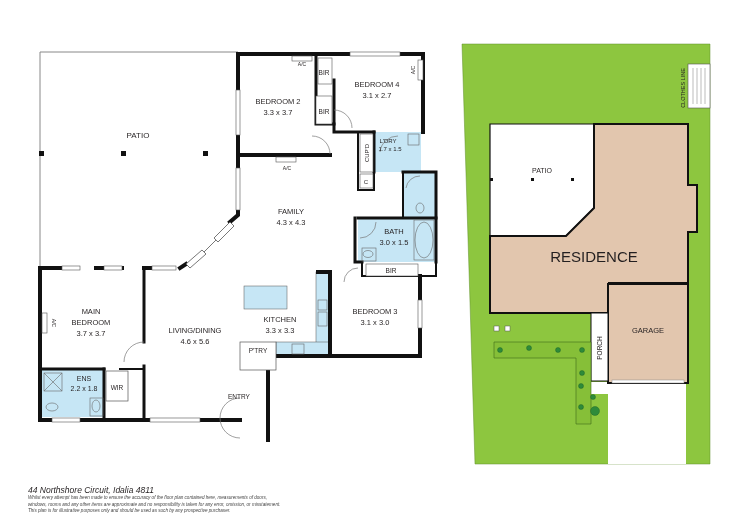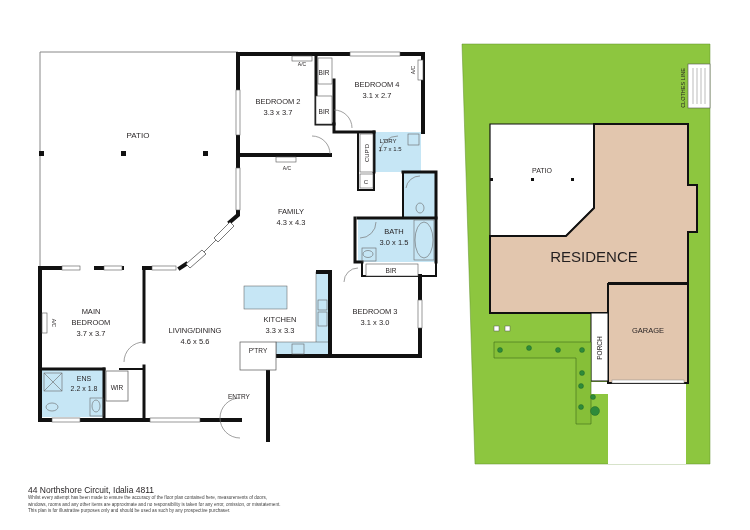--- a/index.html
+++ b/index.html
@@ -1,19 +1,19 @@
 <!DOCTYPE html>
 <html><head>
 <meta charset="utf-8">
 <style>
   html, body { margin: 0; padding: 0; background: #ffffff; }
   body { width: 750px; height: 530px; position: relative; overflow: hidden; font-family: "Liberation Sans", "DejaVu Sans", sans-serif; }
   svg { position: absolute; left: 0; top: 0; }
   .lbl { font-family: "Liberation Sans", "DejaVu Sans", sans-serif; fill: #231f20; }
-  .footer { position: absolute; left: 28px; top: 485px; width: 400px; }
+  .footer { position: absolute; left: 28px; top: 485px; width: 400px; font-style: italic; }
   .footer .addr { font-size: 8.5px; color: #231f20; line-height: 10px; }
   .footer .disc { font-size: 4.6px; color: #444; line-height: 6.5px; }
 </style>
 </head>
 <body>
 
 <svg width="750" height="530" viewBox="0 0 750 530" xmlns="http://www.w3.org/2000/svg">
 
   <g>
 

